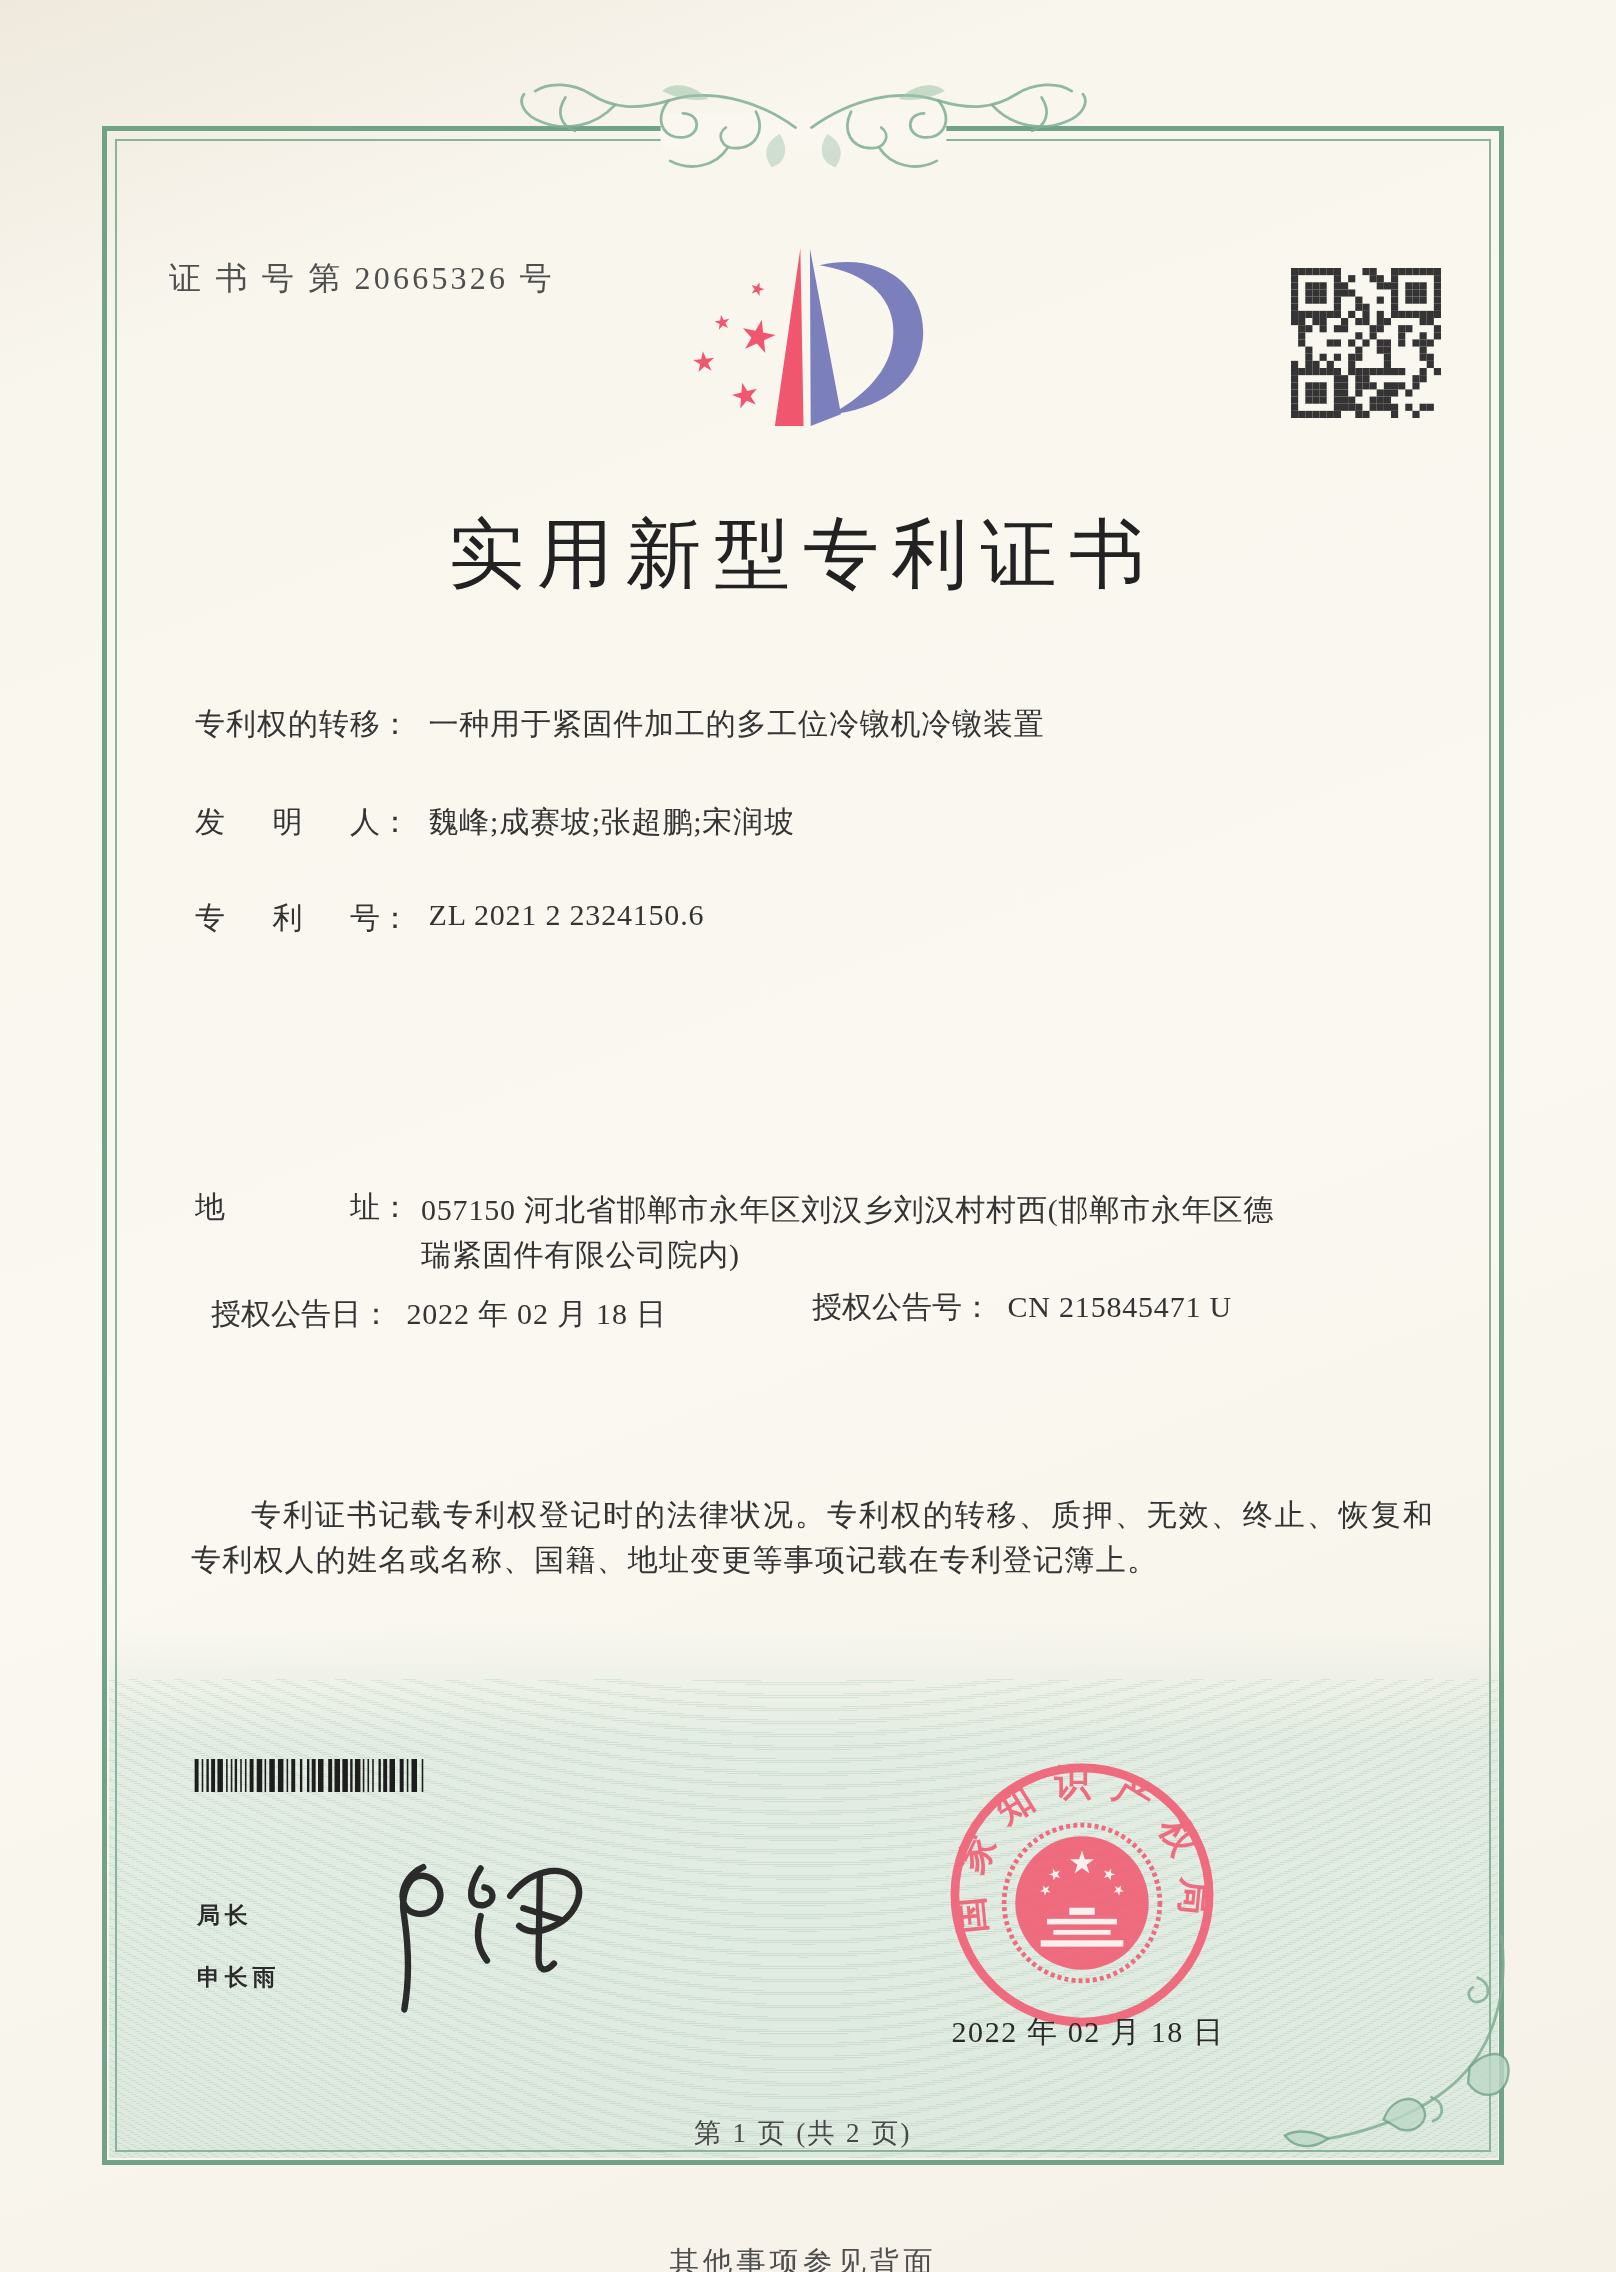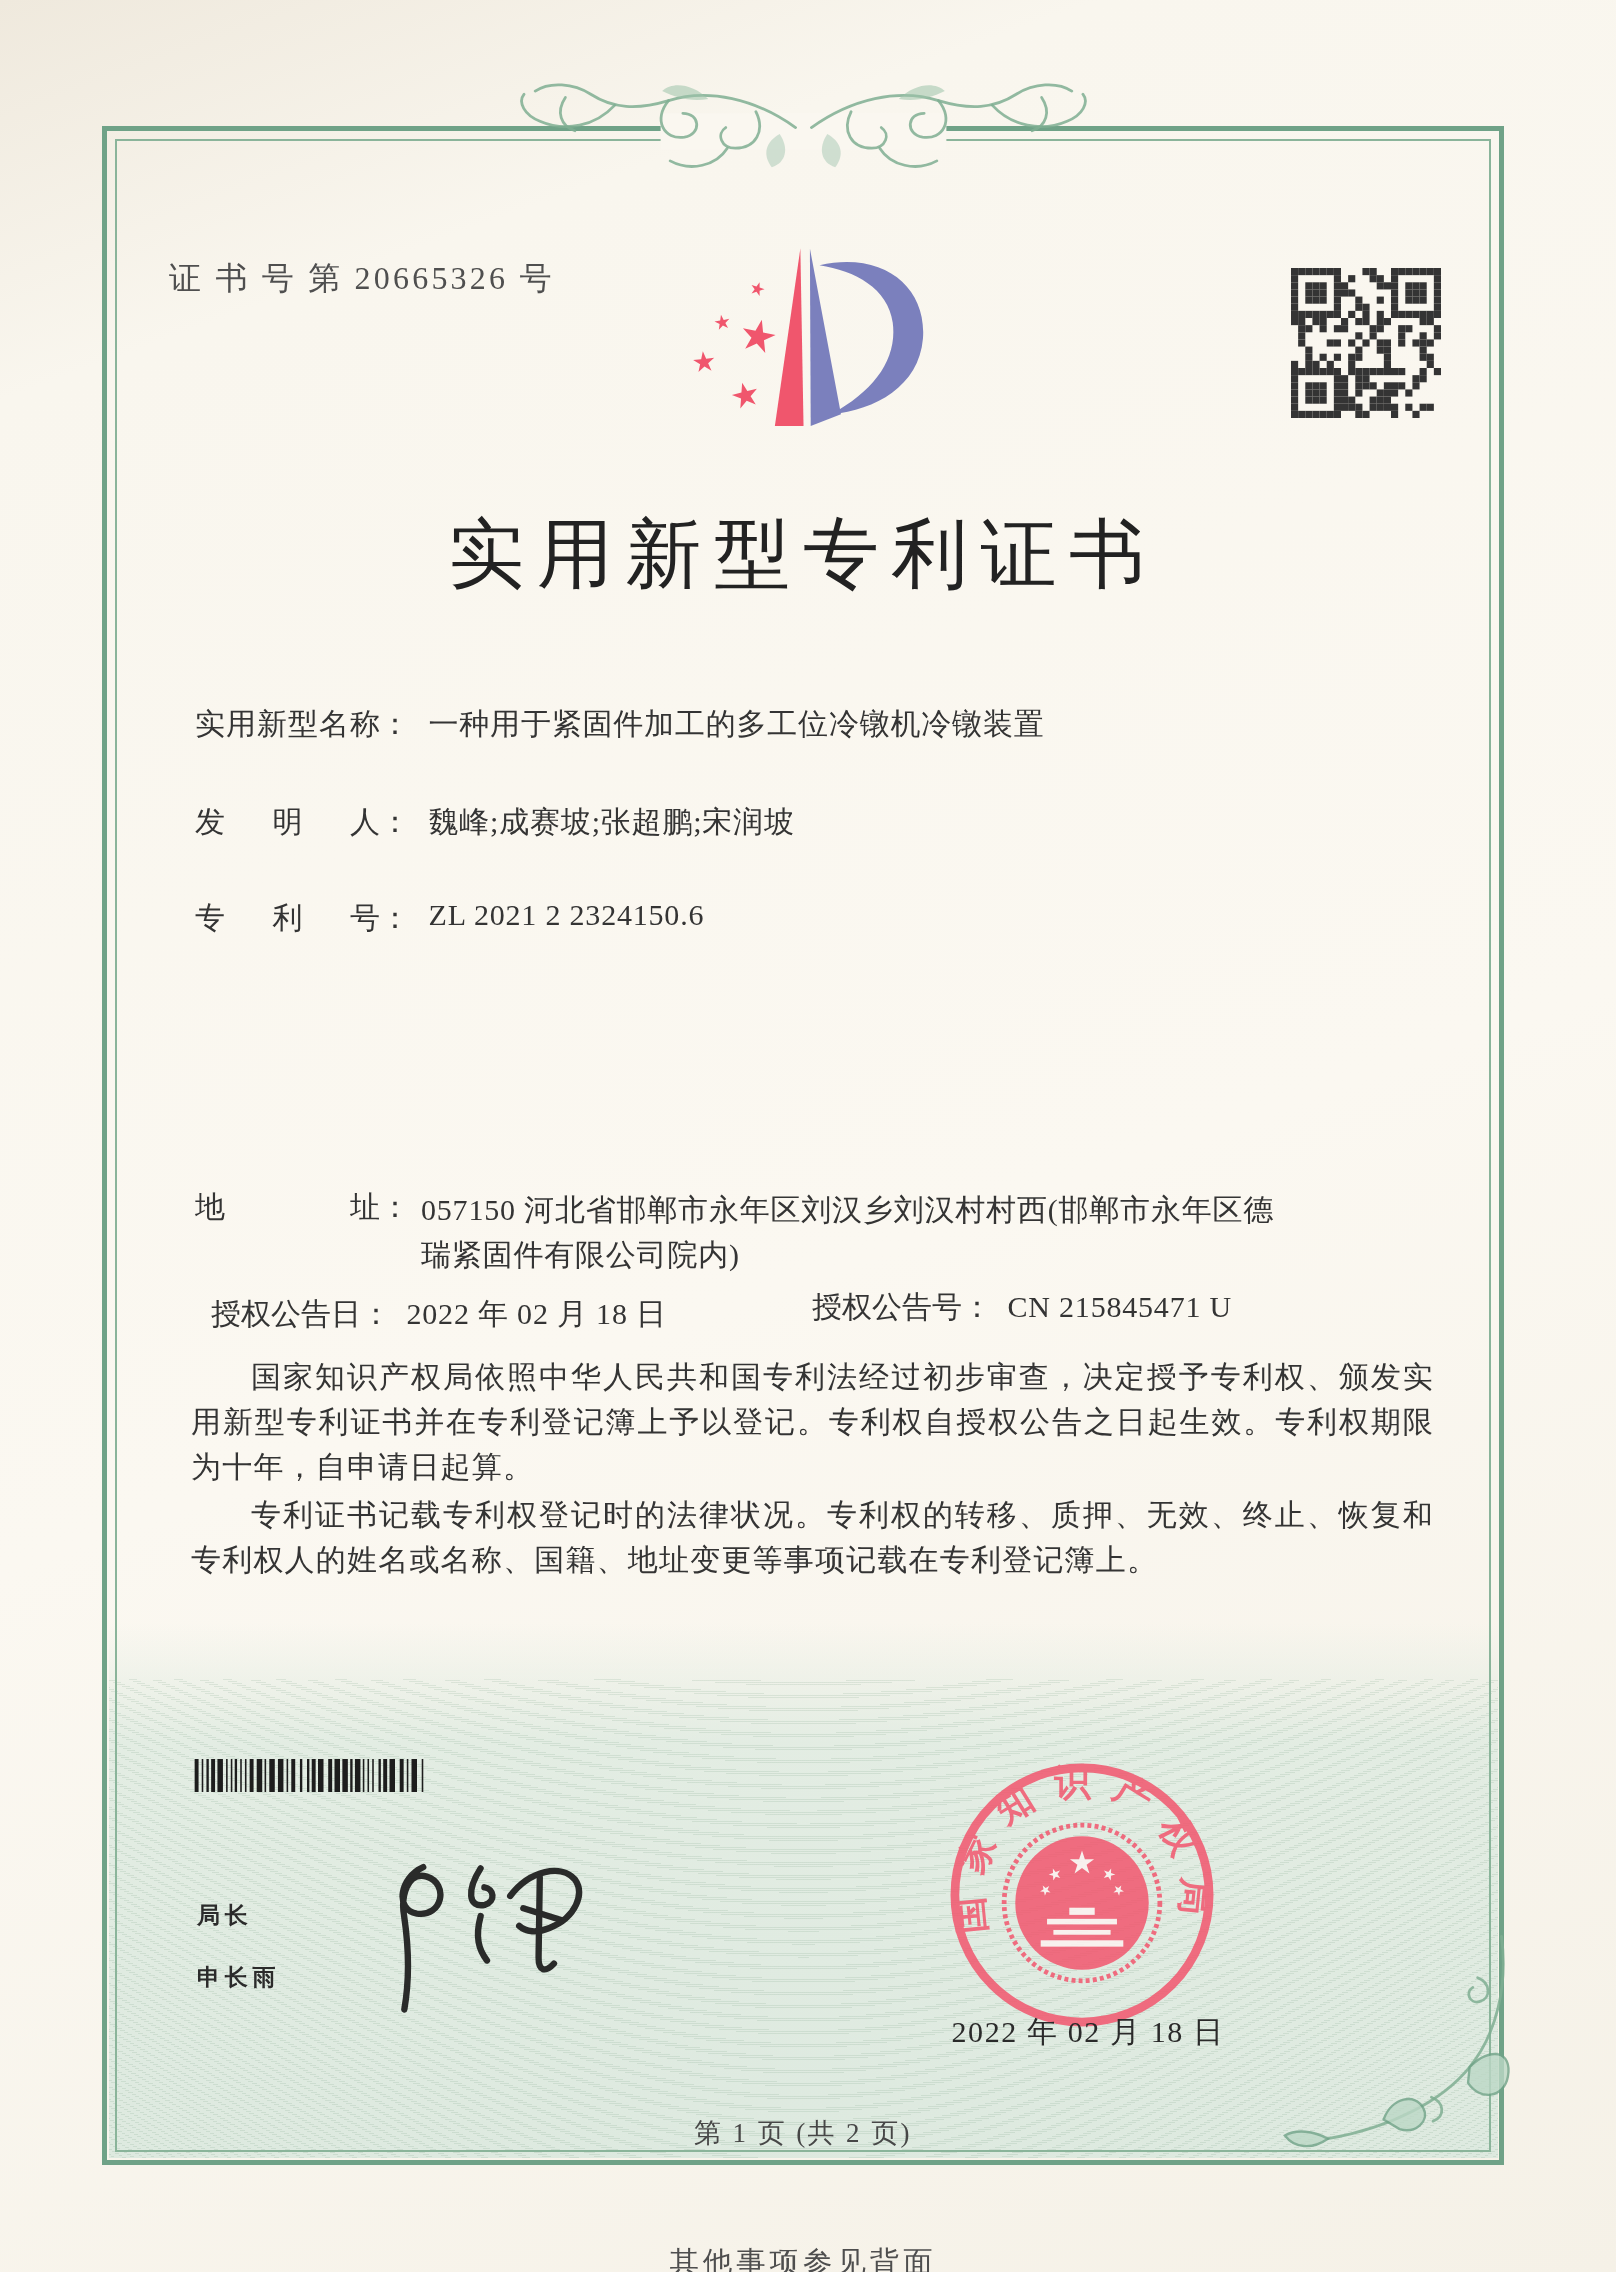--- a/index.html
+++ b/index.html
@@ -318,21 +318,21 @@
       <rect x="54" y="180" width="9" height="9" fill="#343434"></rect>
       <rect x="81" y="180" width="9" height="9" fill="#343434"></rect>
       <rect x="90" y="180" width="9" height="9" fill="#343434"></rect>
       <rect x="126" y="180" width="9" height="9" fill="#343434"></rect>
       <rect x="153" y="180" width="9" height="9" fill="#343434"></rect>
     </svg>
 
   <div class="abs title">实用新型专利证书</div>
 
   <div class="abs row" style="top:704px;">
-    <span class="flabel">实用新型名称</span><span class="colon">：</span>
+    <span class="flabel">专利权的转移</span><span class="colon">：</span>
     <span class="fval">一种用于紧固件加工的多工位冷镦机冷镦装置</span>
   </div>
   <div class="abs row" style="top:802px;">
     <span class="flabel">发明人</span><span class="colon">：</span>
     <span class="fval">魏峰;成赛坡;张超鹏;宋润坡</span>
   </div>
   <div class="abs row" style="top:898px;">
     <span class="flabel">专利号</span><span class="colon">：</span>
     <span class="fval">ZL 2021 2 2324150.6</span>
   </div>
@@ -346,21 +346,20 @@
     <span style="position:absolute;left:16px;margin-top:7px;">
       <span>授权公告日</span><span>：</span>
       <span style="margin-left:8px;letter-spacing:0.8px;">2022 年 02 月 18 日</span>
     </span>
     <span style="position:absolute;left:617px;">
       <span>授权公告号</span><span>：</span>
       <span style="margin-left:8px;letter-spacing:0.8px;">CN 215845471 U</span>
     </span>
   </div>
 
-  <div class="abs para" style="top:1354px;">国家知识产权局依照中华人民共和国专利法经过初步审查，决定授予专利权、颁发实用新型专利证书并在专利登记簿上予以登记。专利权自授权公告之日起生效。专利权期限为十年，自申请日起算。</div>
   <div class="abs para" style="top:1492px;">专利证书记载专利权登记时的法律状况。专利权的转移、质押、无效、终止、恢复和专利权人的姓名或名称、国籍、地址变更等事项记载在专利登记簿上。</div>
 
   <svg class="abs" id="barcode" style="left:193px;top:1759px;" width="239" height="33" viewBox="0 0 300 42">
       <rect x="0" y="0" width="5" height="42" fill="#1d1d1d"></rect>
       <rect x="9" y="0" width="2" height="42" fill="#1d1d1d"></rect>
       <rect x="15" y="0" width="3" height="42" fill="#1d1d1d"></rect>
       <rect x="21" y="0" width="5" height="42" fill="#1d1d1d"></rect>
       <rect x="29" y="0" width="7" height="42" fill="#1d1d1d"></rect>
       <rect x="40" y="0" width="2" height="42" fill="#1d1d1d"></rect>
       <rect x="46" y="0" width="2" height="42" fill="#1d1d1d"></rect>

